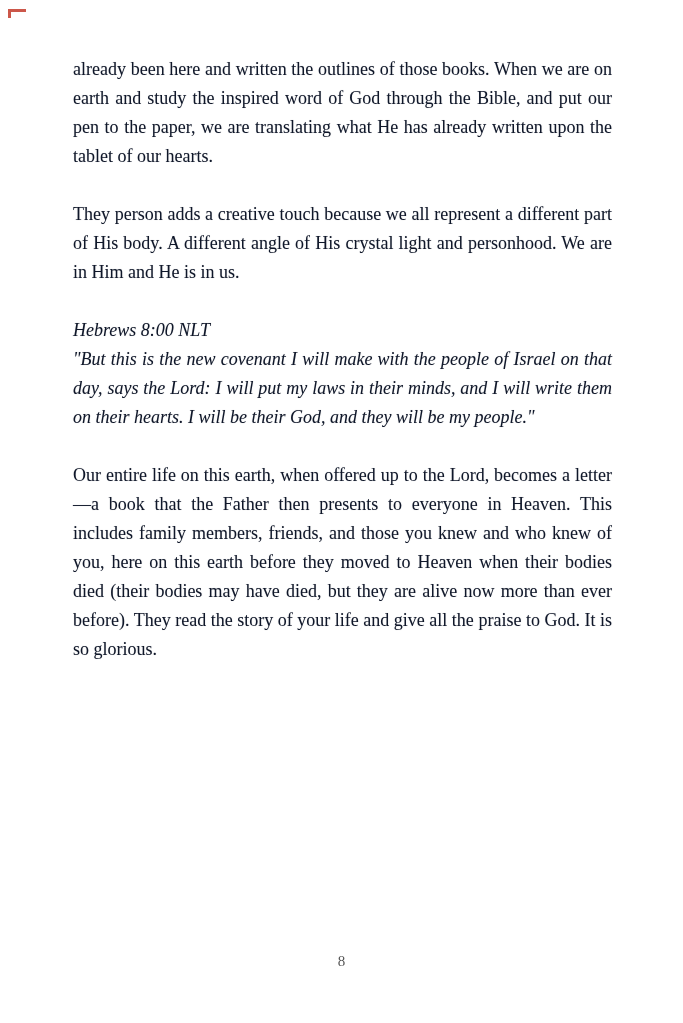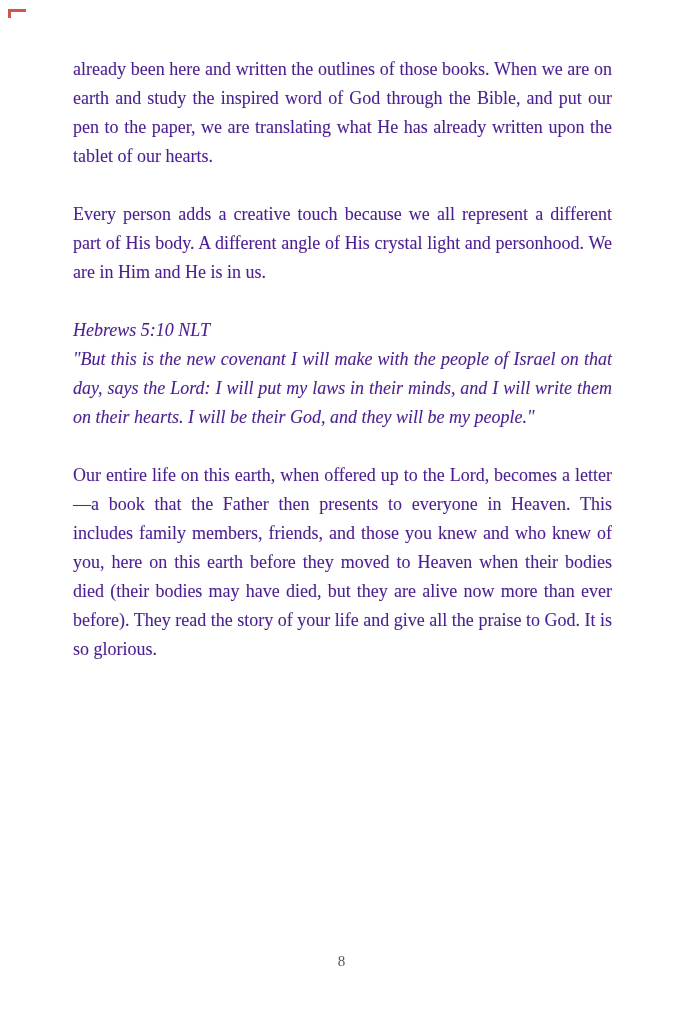--- a/index.html
+++ b/index.html
@@ -34,21 +34,21 @@
     position: absolute;
     left: 0; top: 2px;
     width: 3px; height: 9px;
     background: #c43a2b;
   }
   .text-block {
     position: absolute;
     left: 73px;
     top: 55px;
     width: 539px;
-    color: #4c1d95;
+    color: #0f172a;
     font-size: 18px;
     line-height: 29px;
     text-shadow: 0 0 1px rgba(71,71,71,0.28);
   }
   .text-block p {
     margin: 0 0 29px 0;
     text-align: justify;
   }
   .scripture {
     margin: 0 0 29px 0;
@@ -81,25 +81,25 @@
 
   <div class="corner-mark">
     <span class="bar-h"></span>
     <span class="bar-v"></span>
   </div>
 
   <main class="text-block">
 
     <p>already been here and written the outlines of those books. When we are on earth and study the inspired word of God through the Bible, and put our pen to the paper, we are translating what He has already written upon the tablet of our hearts.</p>
 
-    <p>Every person adds a creative touch because we all represent a different part of His body. A different angle of His crystal light and personhood. We are in Him and He is in us.</p>
+    <p>They person adds a creative touch because we all represent a different part of His body. A different angle of His crystal light and personhood. We are in Him and He is in us.</p>
 
 
     <section class="scripture">
-      <p class="ref">Hebrews 5:10 NLT</p>
+      <p class="ref">Hebrews 8:00 NLT</p>
       <p class="quote">"But this is the new covenant I will make with the people of Israel on that day, says the Lord: I will put my laws in their minds, and I will write them on their hearts. I will be their God, and they will be my people."</p>
     </section>
 
 
     <p><span>Our entire life on this earth, when offered up to the Lord, becomes a letter—a book that the Father then presents to everyone in Heaven. This includes family members, friends, and those you knew and who knew of you, here on this earth before they moved to Heaven when their bodies died (their bodies may have died, but </span><span class="em">they</span><span> are alive now more than ever before). They read the story of your life and give all the praise to God. It is so glorious.</span></p>
 
   </main>
 
   <footer class="footer">
     <span>8</span>

